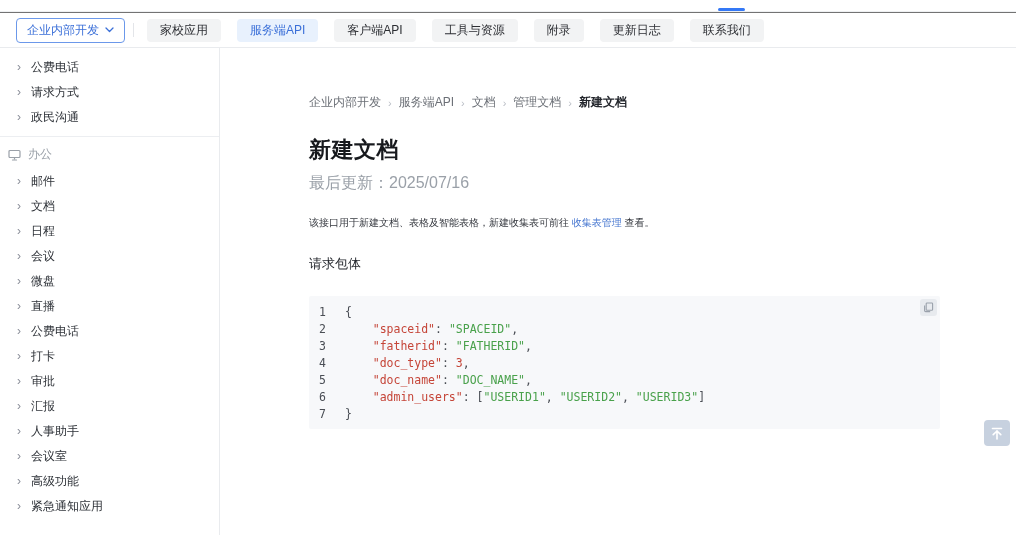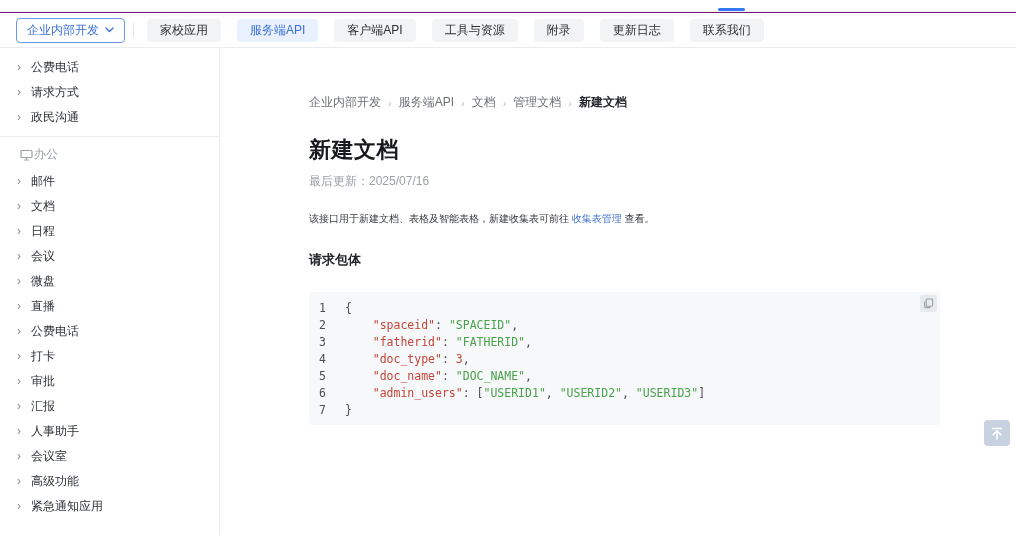--- a/index.html
+++ b/index.html
@@ -1,58 +1,58 @@
 <!DOCTYPE html>
 <html style="--accent: #3478f6; --accent-border: #6b98ea; --accent-text: #3a6fd8; --tab-active-bg: #e8f1fd; --link: #4777d0; --code-bg: #f7f8fa; --code-key: #c54538; --code-string: #49a14b;"><head>
 <meta charset="utf-8">
 <style>
   * { margin:0; padding:0; box-sizing:border-box; }
   html,body { background:#fff; }
   body { font-family:"Liberation Sans","DejaVu Sans",sans-serif; color:#2e3238; }
-  .page { position:relative; width:1016px; height:535px; overflow:hidden; background:#701a75; }
+  .page { position:relative; width:1016px; height:535px; overflow:hidden; background:#737373; }
 
   
   .top-strip { position:absolute; left:0; top:0; width:1016px; height:12px; background:#fff; border-bottom:1px solid #eef0f2; }
   .top-indicator { position:absolute; left:718px; top:8px; width:27px; height:3px; border-radius:1.5px; background:var(--accent,#3478f6); }
 
   
   .toolbar { position:absolute; left:0; top:13px; width:1016px; height:35px; background:#fff; border-bottom:1px solid #e9ebee; display:flex; align-items:center; padding-left:16px; }
   .dd { display:inline-flex; align-items:center; gap:6px; height:25px; padding:0 10px; background:#fff; border:1px solid var(--accent-border,#6b98ea); border-radius:4px; color:var(--accent-text,#3a6fd8); font-size:12px; cursor:pointer; font-family:inherit; }
   .dd svg { display:block; }
   .vdiv { width:1px; height:14px; background:#e3e5e9; margin:0 13px 0 8px; }
   .tabs { display:flex; align-items:center; gap:16px; }
   .tab { height:23px; line-height:23px; padding:0 13px; border-radius:4px; background:#f2f3f4; color:#2c2e33; font-size:12px; cursor:pointer; white-space:nowrap; }
   .tab.active { background:var(--tab-active-bg,#e8f1fd); color:var(--accent-text,#3a6fd8); }
 
   
   .sidebar { position:absolute; left:0; top:48px; width:220px; height:487px; background:#fff; border-right:1px solid #e9ebee; padding-top:7px; overflow:hidden; }
   .sidebar ul { list-style:none; }
   .side-item { display:flex; align-items:center; height:25px; padding-left:17px; font-size:12px; color:#2e3238; cursor:pointer; }
   .side-item .chev { color:#8a8e99; font-size:12px; width:14px; display:inline-block; transform:translateY(-1px); }
   .side-divider { height:1px; background:#eceef1; margin:6px 0 5px 0; }
-  .side-section { display:flex; align-items:center; height:25px; padding-left:20px; color:#9aa0a8; font-size:12px; gap:1px; margin-bottom:2px; }
+  .side-section { display:flex; align-items:center; height:25px; padding-left:8px; color:#9aa0a8; font-size:12px; gap:7px; margin-bottom:2px; }
   .side-section svg { display:block; }
 
   
   .main { position:absolute; left:220px; top:48px; width:796px; height:487px; background:#fff; padding:46px 0 0 89px; }
   .breadcrumb { font-size:12px; color:#6b6f76; display:flex; align-items:center; flex-wrap:wrap; }
   .crumb { cursor:pointer; }
   .crumb.current { color:#23262c; font-weight:bold; cursor:default; }
   .crumb-sep { color:#b9bdc5; margin:0 7px; font-size:11px; }
 
   .doc-title { margin-top:24px; font-size:22px; font-weight:bold; color:#17191d; letter-spacing:0.5px; }
-  .updated { margin-top:8px; font-size:12px; color:#9aa0a8; }
+  .updated { margin-top:8px; font-size:16px; color:#9aa0a8; }
 
   .intro { margin-top:22px; font-size:10px; color:#35383f; }
   a.link { color:var(--link,#4777d0); text-decoration:none; cursor:pointer; }
 
   .req { margin-top:23px; font-size:13px; color:#35383f; line-height:19px; }
   .req b { color:#23262c; }
 
-  .sec-heading { font-size:13px; font-weight:bold; color:#23262c; }
+  .sec-heading { font-size:13px; font-weight:normal; color:#23262c; }
   .h-body { margin-top:25px; }
 
   
   .code-block { position:relative; margin-top:23px; width:631px; background:var(--code-bg,#f7f8fa); border-radius:2px; padding:8px 0 6px 10px; }
   .code-line { display:flex; font-family:"DejaVu Sans Mono","Liberation Mono",monospace; font-size:11.5px; line-height:17px; white-space:pre; }
   .ln { width:26px; color:#4a4e55; flex:none; }
   .tok-p { color:#4a4e55; }
   .tok-k { color:var(--code-key,#c54538); }
   .tok-s { color:var(--code-string,#49a14b); }
   .tok-n { color:var(--code-key,#c54538); }

